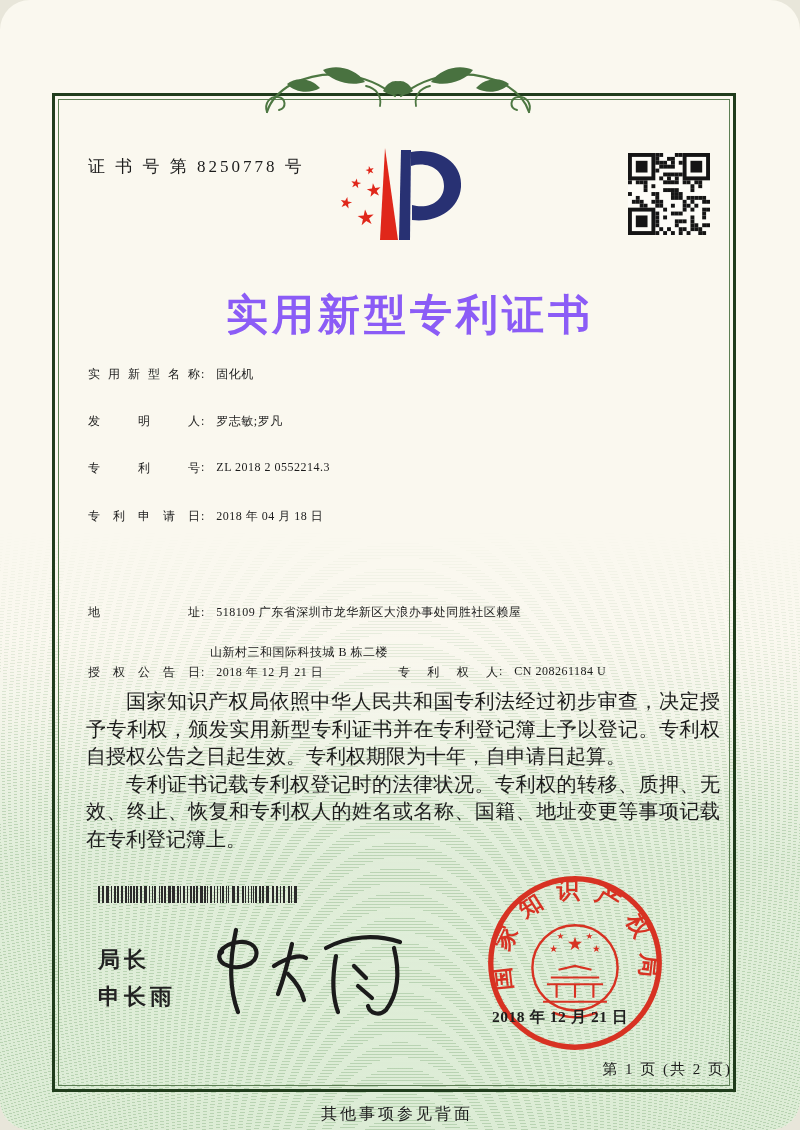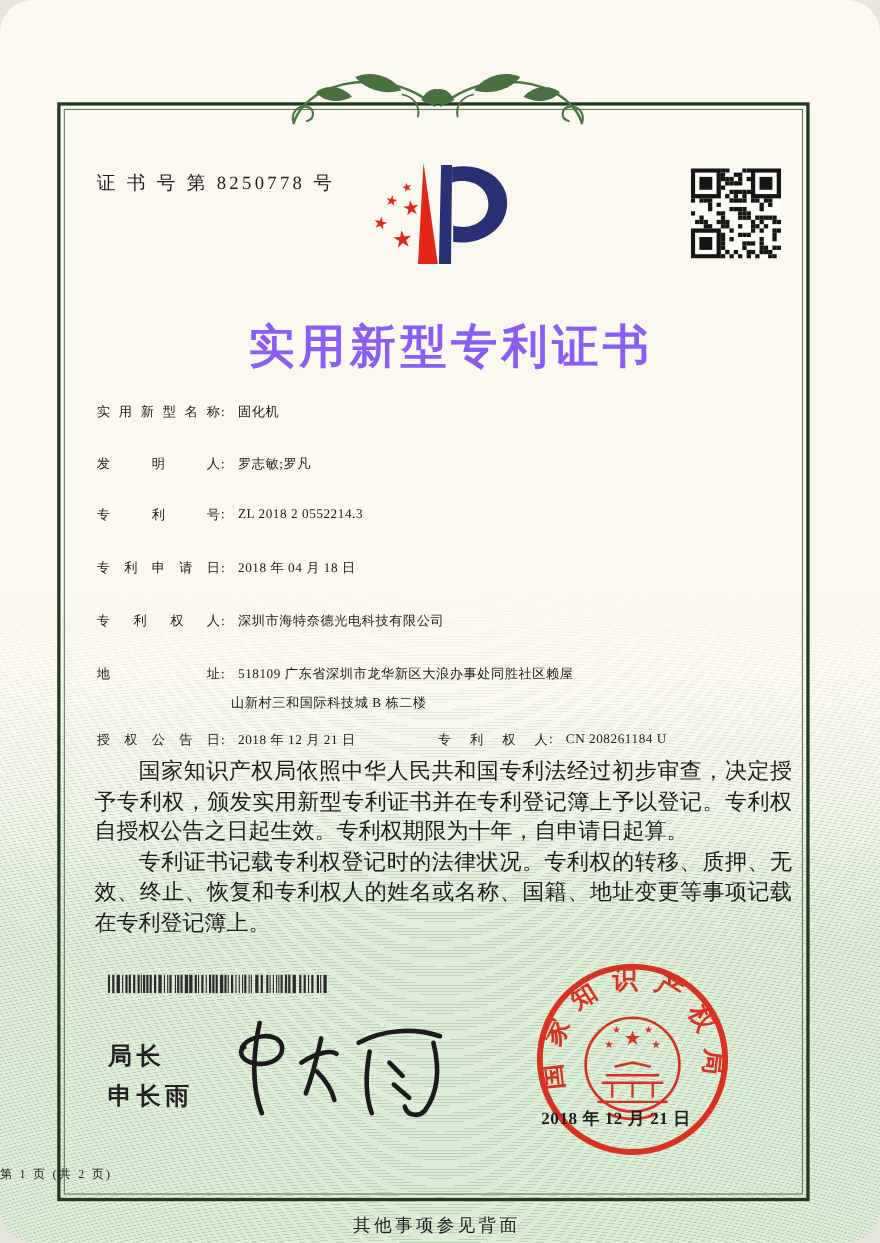--- a/index.html
+++ b/index.html
@@ -42,38 +42,38 @@
     font-size:42px;font-weight:bold;letter-spacing:4px;color:#8b5cf6;z-index:3;
   }
   
   .row{position:absolute;left:88px;right:58px;font-size:12px;z-index:3;white-space:nowrap;}
   .lab{display:inline-block;width:112px;text-align:justify;text-align-last:justify;
        -moz-text-align-last:justify;vertical-align:top;}
   .colon{display:inline-block;margin-left:1px;}
   .val{display:inline-block;margin-left:9px;letter-spacing:.5px;}
   .r1{top:366px}.r2{top:413px}.r3{top:460px}.r4{top:508px}
   .r5{top:556px}.r6{top:604px}.r7{top:664px}
-  .addr2{position:absolute;left:122px;top:27px;letter-spacing:.5px;}
+  .addr2{position:absolute;left:122px;top:40px;letter-spacing:.5px;}
   .col2{position:absolute;left:310px;top:0;}
   .col2 .lab{width:100px;}
   
   .paras{position:absolute;left:86px;top:688px;width:634px;z-index:3;
     font-size:20px;line-height:27.5px;text-align:justify;}
   .paras p{margin:0;text-indent:2em;}
   
   .barcode{position:absolute;left:98px;top:886px;z-index:3;}
   .director{position:absolute;left:98px;top:941px;z-index:3;
     font-family:"Liberation Sans","DejaVu Sans",sans-serif;font-weight:600;
     font-size:22px;letter-spacing:4px;line-height:37px;color:#222;}
   .signature{position:absolute;left:208px;top:918px;z-index:4;}
   .seal{position:absolute;left:483px;top:871px;z-index:4;opacity:.95;}
   .seal-date{position:absolute;left:479px;top:1007px;width:162px;z-index:5;
     text-align:center;font-size:15.5px;font-weight:bold;letter-spacing:.5px;color:#1e1e1e;}
-  .page-info{position:absolute;left:0;top:1060px;width:732px;text-align:left;
-    font-size:11px;letter-spacing:2px;z-index:3;}
+  .page-info{position:absolute;left:0;top:1060px;width:732px;text-align:right;
+    font-size:15px;letter-spacing:2px;z-index:3;}
   .back-note{position:absolute;left:0;top:1104px;width:794px;text-align:center;
     font-size:16px;letter-spacing:3px;z-index:3;}
 </style>
 </head>
 <body>
 
 <div class="page">
 
   <div class="green-zone"></div>
 
@@ -257,24 +257,20 @@
     <span class="val">罗志敏;罗凡</span>
   </div>
   <div class="row r3">
     <span class="lab">专利号</span><span class="colon">:</span>
     <span class="val">ZL 2018 2 0552214.3</span>
   </div>
   <div class="row r4">
     <span class="lab">专利申请日</span><span class="colon">:</span>
     <span class="val">2018 年 04 月 18 日</span>
   </div>
-  <div class="row r5">
-    <span class="lab">专利权人</span><span class="colon">:</span>
-    <span class="val">深圳市海特奈德光电科技有限公司</span>
-  </div>
   <div class="row r6">
     <span class="lab">地址</span><span class="colon">:</span>
     <span class="val">518109 广东省深圳市龙华新区大浪办事处同胜社区赖屋</span>
     <span class="addr2">山新村三和国际科技城 B 栋二楼</span>
   </div>
   <div class="row r7">
     <span class="lab">授权公告日</span><span class="colon">:</span>
     <span class="val">2018 年 12 月 21 日</span>
     <span class="col2">
       <span class="lab">专利权人</span><span class="colon">:</span>

